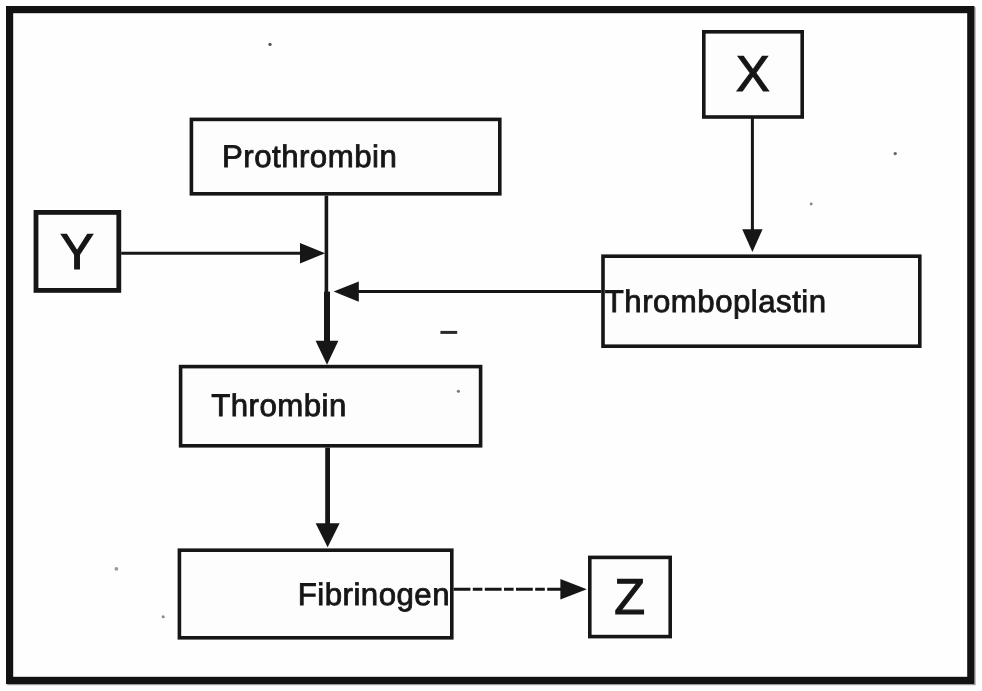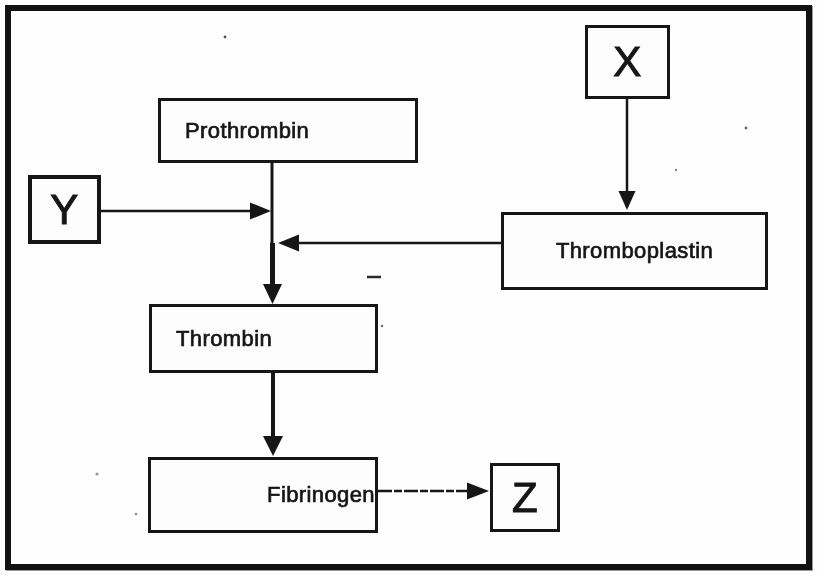--- a/index.html
+++ b/index.html
@@ -26,39 +26,39 @@
     background: #fefefe;
     box-shadow: 1px 1px 0 #9a9a9a;
   }
   .node {
     position: absolute;
     background: #fdfdfd;
     border: 3px solid #161616;
     display: flex;
     align-items: center;
     box-sizing: border-box;
-    font-size: 22px;
+    font-size: 26px;
     letter-spacing: 0.4px;
     -webkit-text-stroke: 0.7px #161616;
     white-space: nowrap;
     z-index: 2;
   }
   .node.square {
     justify-content: center;
     font-size: 42px;
     -webkit-text-stroke: 1px #161616;
   }
   .node.padded { padding-left: 24px; }
-  .node.centered { justify-content: center; padding-left: 0; }
+  .node.centered { justify-content: flex-start; padding-left: 0; }
 
   #node-x            { left: 585px; top: 25px;  width: 85px;  height: 74px; }
   #node-prothrombin  { left: 158px; top: 98px;  width: 260px; height: 65px; }
   #node-y            { left: 28px;  top: 175px; width: 73px;  height: 69px; border-width: 4px; }
   #node-thromboplastin { left: 501px; top: 212px; width: 267px; height: 78px; }
-  #node-thrombin     { left: 149px; top: 304px; width: 229px; height: 69px; }
+  #node-thrombin     { left: 149px; top: 304px; width: 253px; height: 69px; }
   #node-fibrinogen   { left: 148px; top: 457px; width: 230px; height: 76px; justify-content: flex-end; }
   #node-z            { left: 490px; top: 463px; width: 70px;  height: 69px; }
 
   svg.arrows {
     position: absolute;
     left: 0; top: 0;
     width: 818px;
     height: 576px;
     z-index: 3;
     pointer-events: none;

